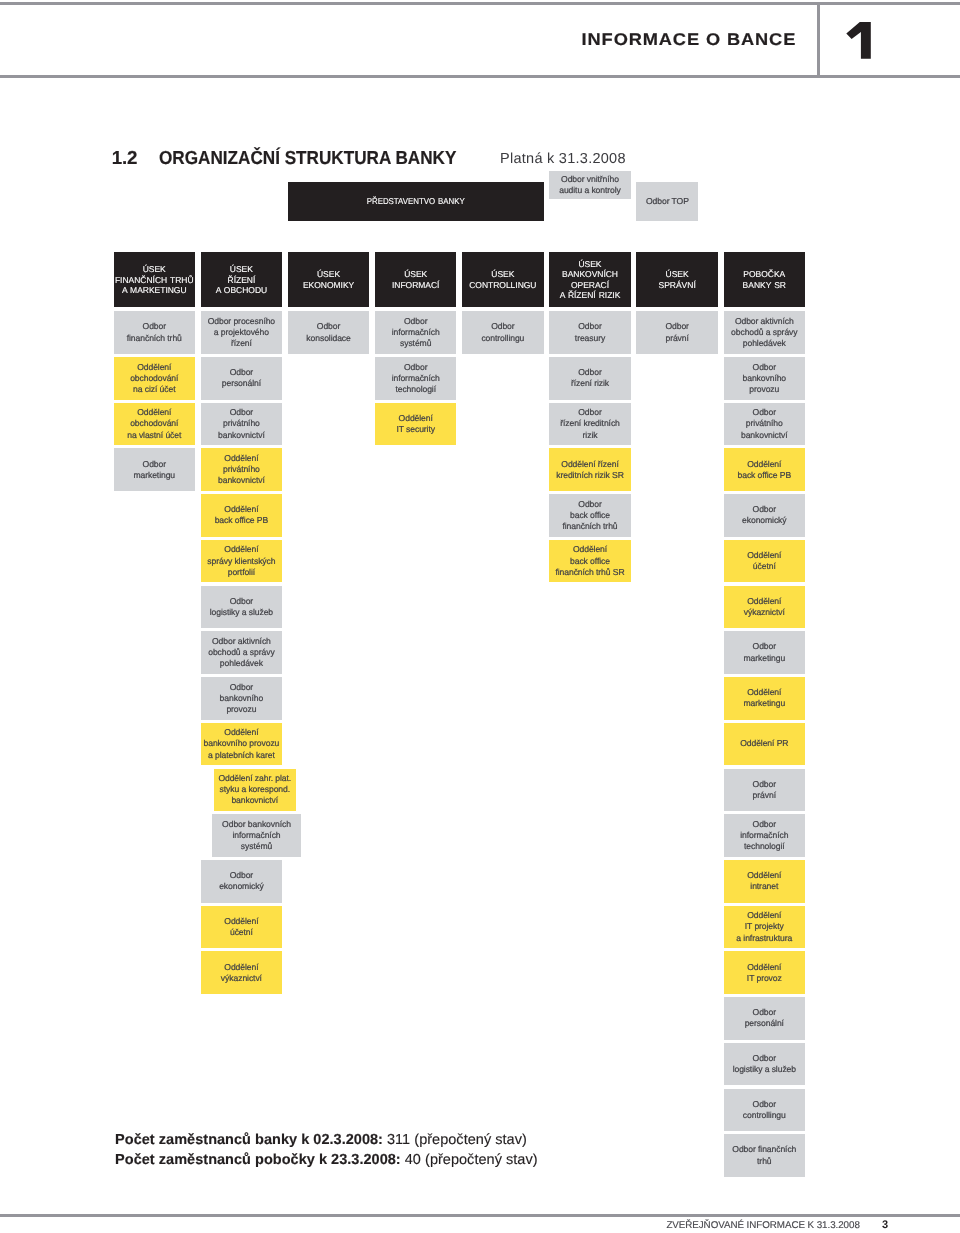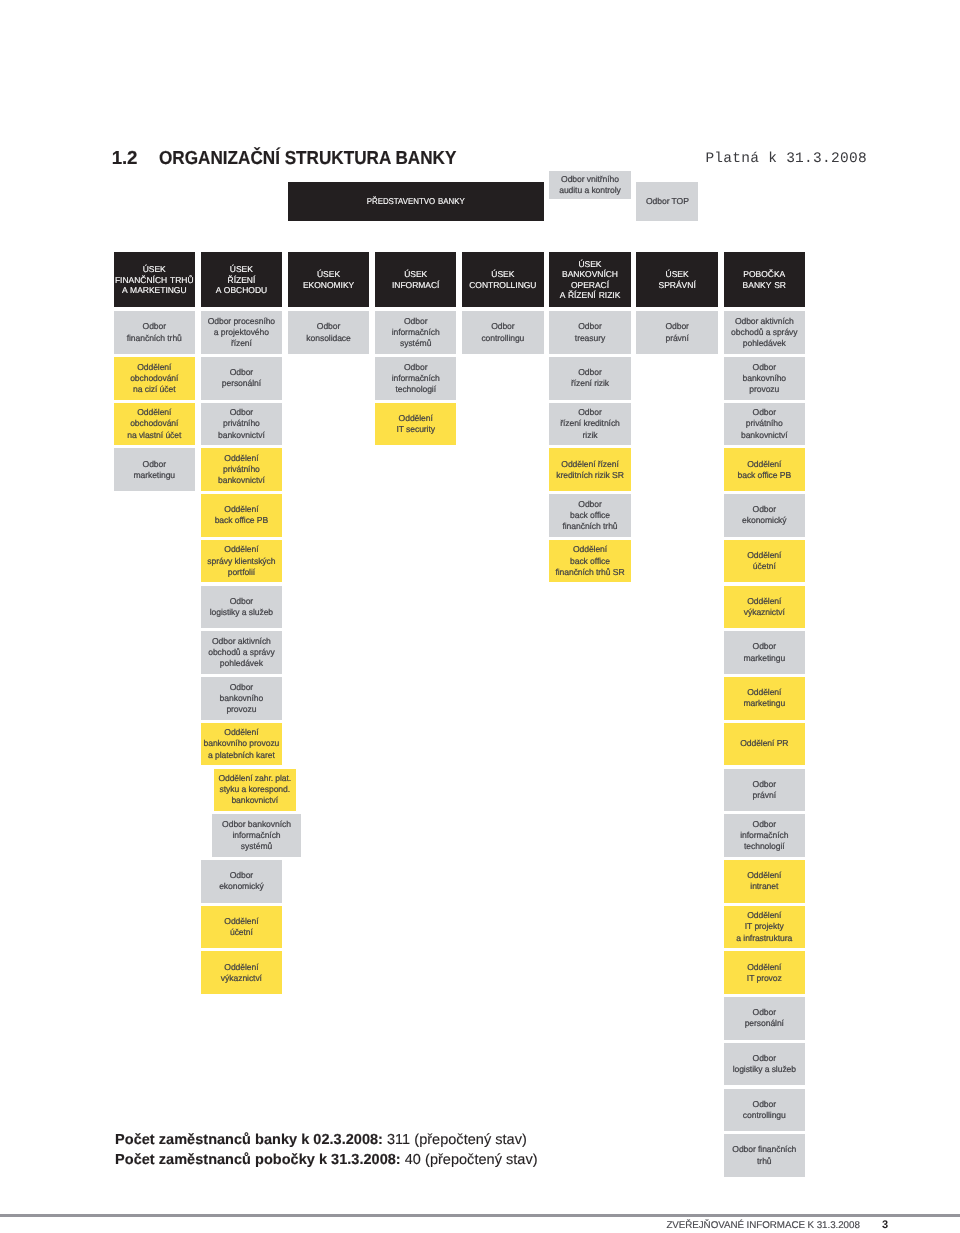--- a/index.html
+++ b/index.html
@@ -20,22 +20,22 @@
       transform-origin:100% 0;transform:scaleX(1.072);-webkit-text-stroke:0.2px #231f20;}
   #runhead .chapnum{position:absolute;left:844px;top:20px;width:34px;height:44px;}
 
   
   #secnum{position:absolute;left:111.8px;top:149.1px;font-size:18.75px;font-weight:bold;
       letter-spacing:-0.25px;line-height:18.75px;transform-origin:0 0;transform:scaleX(1.0);
       -webkit-text-stroke:0.18px #231f20;}
   #sectitle{position:absolute;left:159.4px;top:149.1px;font-size:18.75px;font-weight:bold;
       letter-spacing:-0.02px;line-height:18.75px;transform-origin:0 0;transform:scaleX(0.9155);
       white-space:nowrap;-webkit-text-stroke:0.18px #231f20;}
-  #secvalid{position:absolute;left:500px;top:151.8px;width:366.9px;text-align:right;font-size:14.5px;
-      color:#3b3b3f;letter-spacing:0.27px;line-height:14.5px;font-family:Liberation Mono, monospace;}
+  #secvalid{position:absolute;left:500px;top:151.8px;width:366.9px;text-align:left;font-size:14.5px;
+      color:#3b3b3f;letter-spacing:0.27px;line-height:14.5px;}
 
   
   .box{position:absolute;box-sizing:border-box;display:flex;align-items:center;justify-content:center;
        text-align:center;font-size:8.6px;line-height:11.15px;color:#414146;letter-spacing:-0.09px;
        -webkit-text-stroke:0.2px #414146;}
   .box.dark{background:#231f20;color:#ffffff;-webkit-text-stroke:0.12px #ffffff;}
   .box.mid{background:#d2d4d7;}
   .box.light{background:#fde047;}
   .box.div{font-size:8.5px;line-height:10.45px;letter-spacing:-0.02px;word-spacing:0.7px;}
   .box.board>div{font-size:8.5px;letter-spacing:-0.02px;word-spacing:0.7px;
@@ -53,20 +53,32 @@
       font-size:9.8px;line-height:9.8px;color:#4a4a4f;letter-spacing:-0.055px;
       -webkit-text-stroke:0.15px #4a4a4f;}
   #footpage{position:absolute;left:855px;top:1220.3px;width:33px;text-align:right;
       font-size:11px;line-height:11px;font-weight:bold;color:#231f20;}
 </style>
 </head>
 <body>
 
 <div class="page">
 
+  <div id="runhead">
+    <div class="rule top"></div>
+    <div class="rule bot"></div>
+    <div class="vdiv"></div>
+    <div class="htitle">INFORMACE O BANCE</div>
+    <div class="chapnum">
+      <svg width="34" height="44" viewBox="0 0 34 44" aria-hidden="true">
+        <path d="M15.8 2.1 L26.8 2.1 L26.8 38.7 L16.9 38.7 L16.9 11.9 L7.6 18.9 L2.3 13.4 Z" fill="#231f20"></path>
+      </svg>
+      
+    </div>
+  </div>
 
   <div id="secnum">1.2</div>
   <div id="sectitle">ORGANIZAČNÍ STRUKTURA BANKY</div>
   <div id="secvalid">Platná k 31.3.2008</div>
 
   <div id="chart">
       <div class="box dark board" style="left: 287.8px; top: 181.6px; width: 255.8px; height: 39.2px;">
         <div>PŘEDSTAVENTVO BANKY</div>
       </div>
       <div class="box mid" style="left: 549.25px; top: 171px; width: 81.5px; height: 28px;">
@@ -246,20 +258,20 @@
       <div class="box mid" style="left: 723.55px; top: 1088.54px; width: 81.5px; height: 42.6px;">
         <div>Odbor<br>controllingu</div>
       </div>
       <div class="box mid" style="left: 723.55px; top: 1134.26px; width: 81.5px; height: 42.6px; justify-content: center;">
         <div>Odbor finančních<br>trhů</div>
       </div>
     </div>
 
   <div id="summary">
       <div class="sum" style="top: 1133.2px;"><b>Počet zaměstnanců banky k 02.3.2008:</b><span class="rest"> 311 (přepočtený stav)</span></div>
-      <div class="sum" style="top: 1152.9px;"><b>Počet zaměstnanců pobočky k 31.3.2008:</b><span class="rest"> 40 (přepočtený stav)</span></div>
+      <div class="sum" style="top: 1152.9px;"><b>Počet zaměstnanců pobočky k 23.3.2008:</b><span class="rest"> 40 (přepočtený stav)</span></div>
     </div>
 
   <div id="footrule"></div>
   <div id="foottext">ZVEŘEJŇOVANÉ INFORMACE K 31.3.2008</div>
   <div id="footpage">3</div>
 
 </div>
 
 </body></html>

